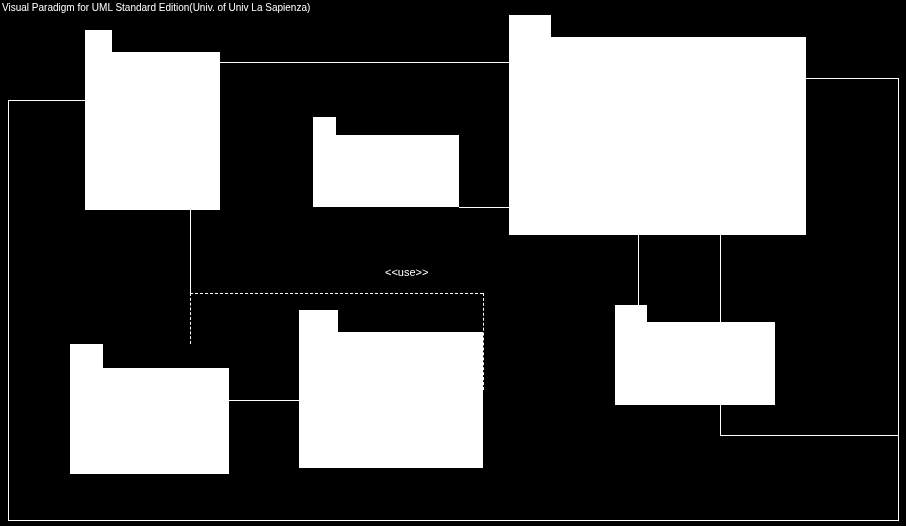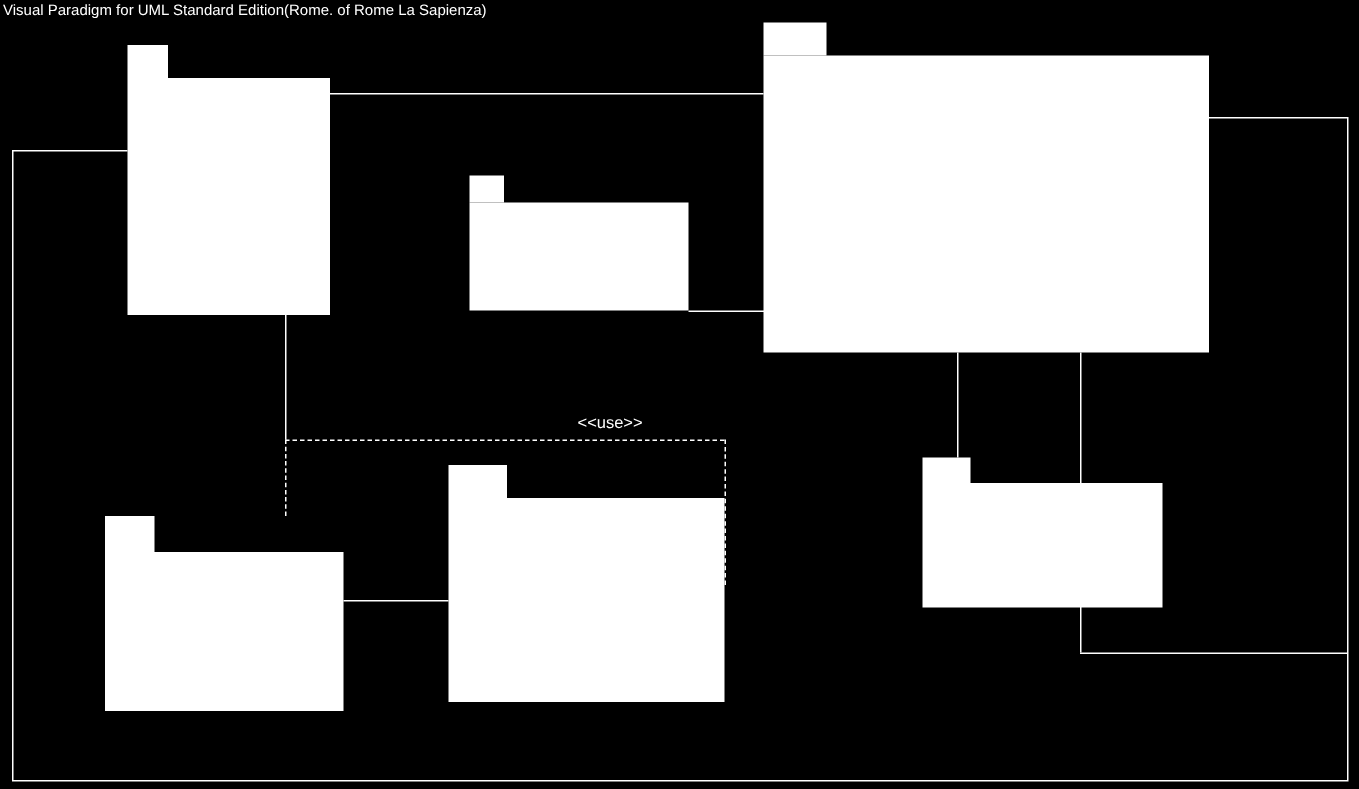--- a/index.html
+++ b/index.html
@@ -11,21 +11,21 @@
   .line{position:absolute;background:#fff;}
   .dashed-h{position:absolute;height:0;border-top:1px dashed #fff;}
   .dashed-v{position:absolute;width:0;border-left:1px dashed #fff;}
   .label{position:absolute;color:#fff;font-size:11px;white-space:nowrap;}
 </style>
 </head>
 <body>
 
 <div class="canvas">
 
-  <div class="watermark">Visual Paradigm for UML Standard Edition(Rome. of Rome La Sapienza)</div>
+  <div class="watermark">Visual Paradigm for UML Standard Edition(Univ. of Univ La Sapienza)</div>
 
   <div class="line" style="left:220px;top:62px;width:289px;height:1px;"></div>
   <div class="line" style="left:459px;top:207px;width:51px;height:1px;"></div>
 
   <div class="line" style="left:8px;top:100px;width:77px;height:1px;"></div>
   <div class="line" style="left:8px;top:100px;width:1px;height:420px;"></div>
   <div class="line" style="left:8px;top:520px;width:890px;height:1px;"></div>
   <div class="line" style="left:898px;top:78px;width:1px;height:443px;"></div>
   <div class="line" style="left:806px;top:78px;width:92px;height:1px;"></div>
 
@@ -36,21 +36,21 @@
 
   <div class="line" style="left:229px;top:400px;width:70px;height:1px;"></div>
 
   <div class="line" style="left:190px;top:210px;width:1px;height:83px;"></div>
 
   <div class="dashed-h" style="left:190px;top:293px;width:293px;"></div>
   <div class="dashed-v" style="left:190px;top:293px;height:51px;"></div>
   <div class="dashed-v" style="left:483px;top:293px;height:97px;"></div>
   <div class="dashed-h" style="left:483px;top:390px;width:0px;"></div>
 
-  <div class="label" style="left:385px;top:276px;">&lt;&lt;use&gt;&gt;</div>
+  <div class="label" style="left:385px;top:266px;">&lt;&lt;use&gt;&gt;</div>
 
   <div class="pkg" style="left:85px;top:30px;width:135px;height:180px;">
     <div class="tab" style="width:27px;height:22px;"></div>
     <div class="body" style="top:22px;width:135px;height:158px;"></div>
   </div>
 
   <div class="pkg" style="left:313px;top:117px;width:146px;height:90px;">
     <div class="tab" style="width:23px;height:18px;"></div>
     <div class="body" style="top:18px;width:146px;height:72px;"></div>
   </div>

